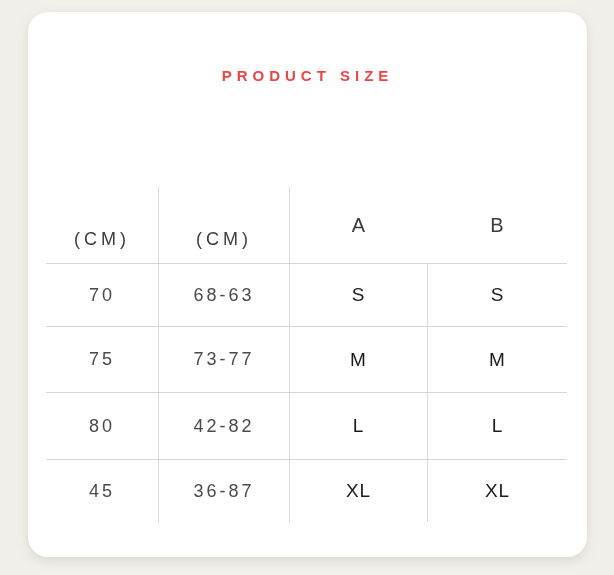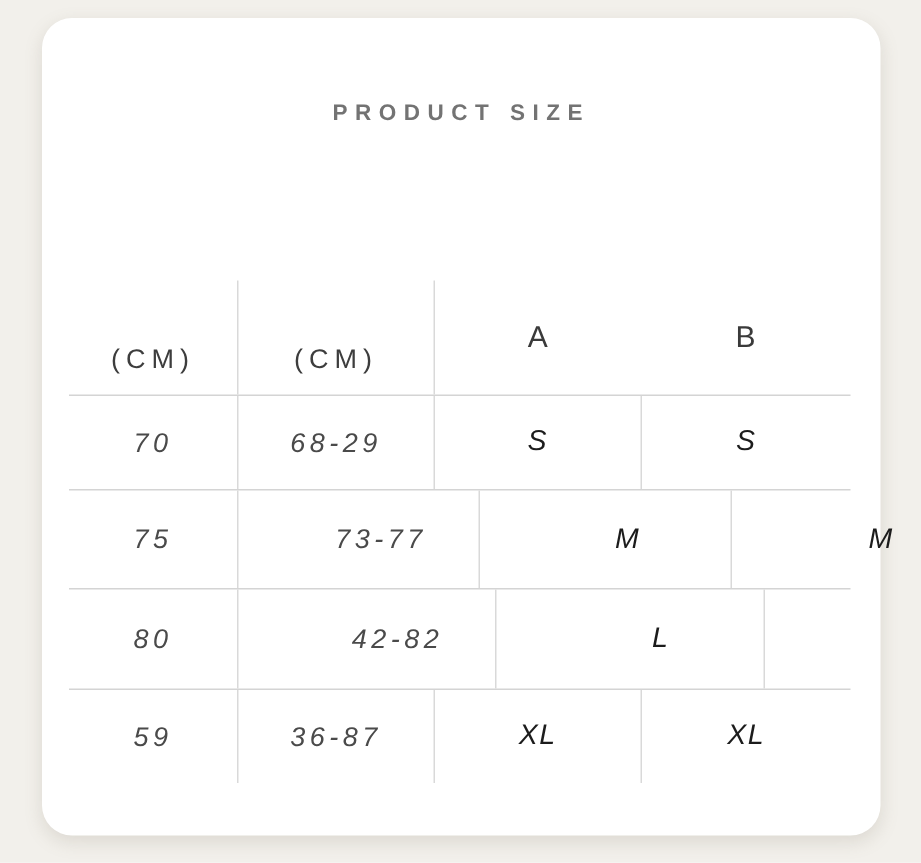--- a/index.html
+++ b/index.html
@@ -33,42 +33,41 @@
     position: absolute;
     top: 55px;
     left: 0;
     right: 0;
     margin: 0;
     text-align: center;
     font-size: 15px;
     line-height: 18px;
     font-weight: 700;
     letter-spacing: 5px;
-    color: #737373;
+    color: #ef4444;
   }
   .size-table {
     position: absolute;
     left: 18px;
     top: 175px;
     width: 521px;
   }
   .row {
     display: grid;
     grid-template-columns: 113px 131px 138px 139px;
   }
   .header-row {
     height: 76px;
   }
   .body-row {
     border-top: 1px solid #D4D4D4;
-    font-style: italic;
   }
   .r1 { height: 62px; }
-  .r2 { height: 65px; gap: 30px; }
-  .r3 { height: 66px; gap: 41px; }
+  .r2 { height: 65px; }
+  .r3 { height: 66px; }
   .r4 { height: 62px; }
   .cell {
     display: flex;
     align-items: center;
     justify-content: center;
   }
   .col1, .col2 {
     border-right: 1px solid #D9D9D9;
   }
   .body-row .col3 {
@@ -108,41 +107,41 @@
 
       <div class="row header-row">
         <div class="cell h-cm col1">(CM)</div>
         <div class="cell h-cm col2">(CM)</div>
         <div class="cell h-ab col3">A</div>
         <div class="cell h-ab col4">B</div>
       </div>
 
       <div class="row body-row r1">
         <div class="cell num col1">70</div>
-        <div class="cell num col2">68-29</div>
+        <div class="cell num col2">68-63</div>
         <div class="cell size col3">S</div>
         <div class="cell size col4">S</div>
       </div>
 
       <div class="row body-row r2">
         <div class="cell num col1">75</div>
         <div class="cell num col2">73-77</div>
         <div class="cell size col3">M</div>
         <div class="cell size col4">M</div>
       </div>
 
       <div class="row body-row r3">
         <div class="cell num col1">80</div>
         <div class="cell num col2">42-82</div>
         <div class="cell size col3">L</div>
         <div class="cell size col4">L</div>
       </div>
 
       <div class="row body-row r4">
-        <div class="cell num col1">59</div>
+        <div class="cell num col1">45</div>
         <div class="cell num col2">36-87</div>
         <div class="cell size col3">XL</div>
         <div class="cell size col4">XL</div>
       </div>
 
     </div>
   </div>
 </div>
 
 </body></html>

